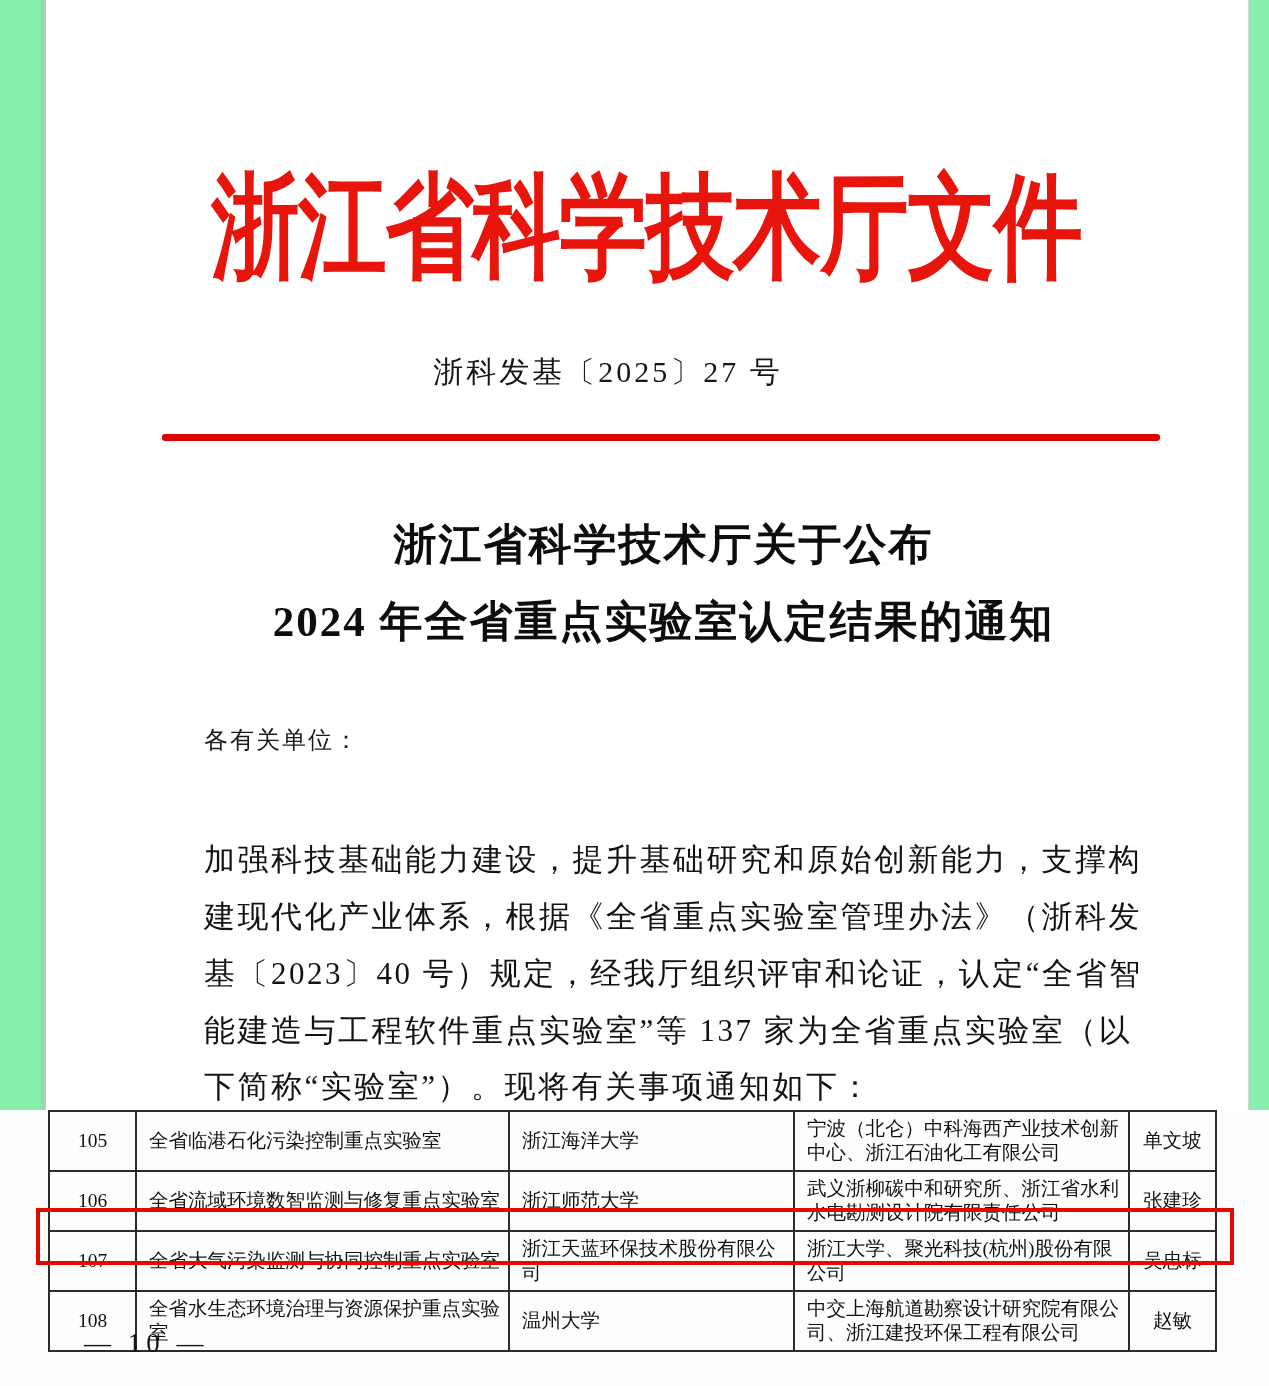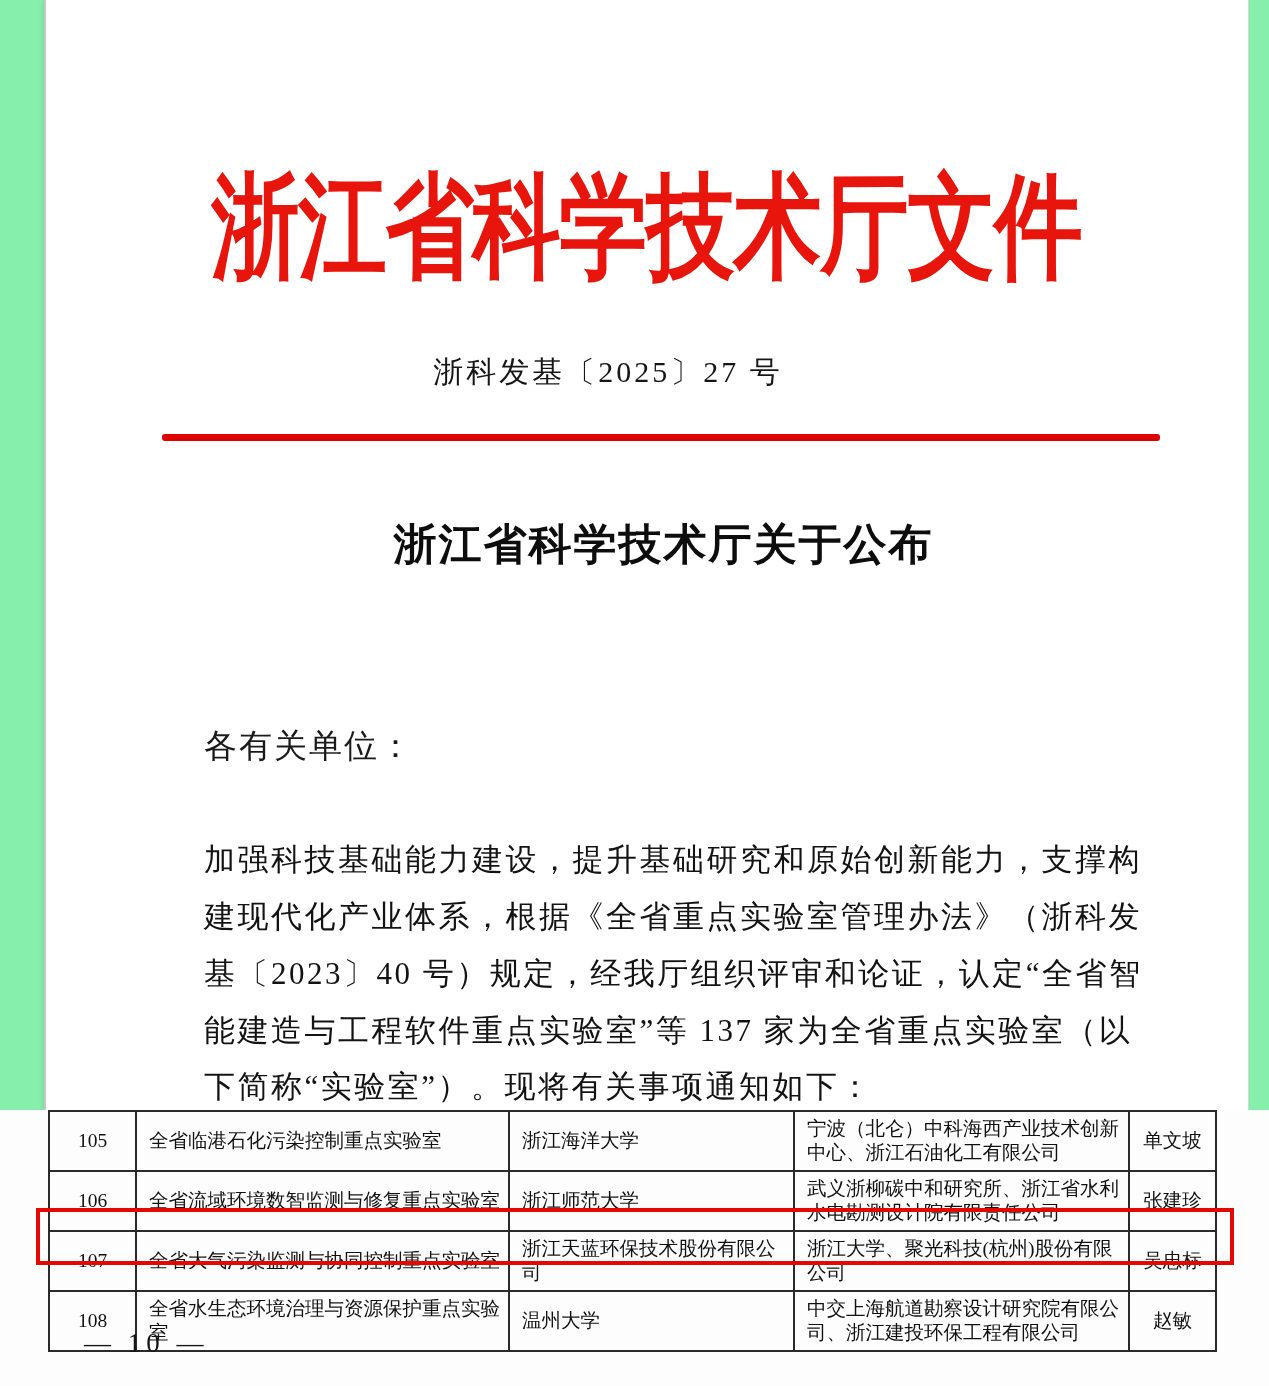--- a/index.html
+++ b/index.html
@@ -23,21 +23,21 @@
     position:absolute; left:44px; top:352px; width:1128px;
     text-align:center; font-size:30px; letter-spacing:3px; color:#161616;
   }
   .red-rule { position:absolute; left:162px; top:434px; width:998px; height:7px; border-radius:3px; }
 
   .notice-title { position:absolute; left:44px; width:1205px; text-align:center;
     font-weight:bold; font-size:43px; letter-spacing:2px; color:#0d0d0d; white-space:nowrap;margin-left:17px; }
   .notice-title.l1 { top:516px; }
   .notice-title.l2 { top:593px; }
 
-  .salutation { position:absolute; left:204px; top:724px; font-size:33px; letter-spacing:2px; }
+  .salutation { position:absolute; left:204px; top:724px; font-size:24px; letter-spacing:2px; }
   .body-line { position:absolute; left:204px; width:940px; font-size:31px; letter-spacing:2.5px;
     white-space:nowrap; color:#131313; }
   .body-line.indent { text-indent:2em; }
 
   table.approval {
     position:absolute; left:48px; top:1110px; width:1167px;
     border-collapse:collapse; table-layout:fixed;
     font-size:19.5px; color:#111;
   }
   table.approval td {
@@ -63,20 +63,21 @@
   <div class="page-top"></div>
   <div class="bottom-band"></div>
 
   <div class="red-title" style="color: rgb(232, 21, 13);">浙江省科学技术厅文件</div>
 
   <div class="doc-number">浙科发基〔2025〕27 号</div>
 
   <div class="red-rule" style="background: rgb(221, 4, 0);"></div>
 
   <div class="notice-title l1">浙江省科学技术厅关于公布</div>
+  <div class="notice-title l2">2024 年全省重点实验室认定结果的通知</div>
 
   <div class="salutation">各有关单位：</div>
 
   <div class="body-line" style="top:839px">加强科技基础能力建设，提升基础研究和原始创新能力，支撑构</div>
   <div class="body-line" style="top:896px">建现代化产业体系，根据《全省重点实验室管理办法》（浙科发</div>
   <div class="body-line" style="top:953px">基〔2023〕40 号）规定，经我厅组织评审和论证，认定“全省智</div>
   <div class="body-line" style="top:1010px">能建造与工程软件重点实验室”等 137 家为全省重点实验室（以</div>
   <div class="body-line" style="top:1066px">下简称“实验室”）。现将有关事项通知如下：</div>
 
   <table class="approval">

